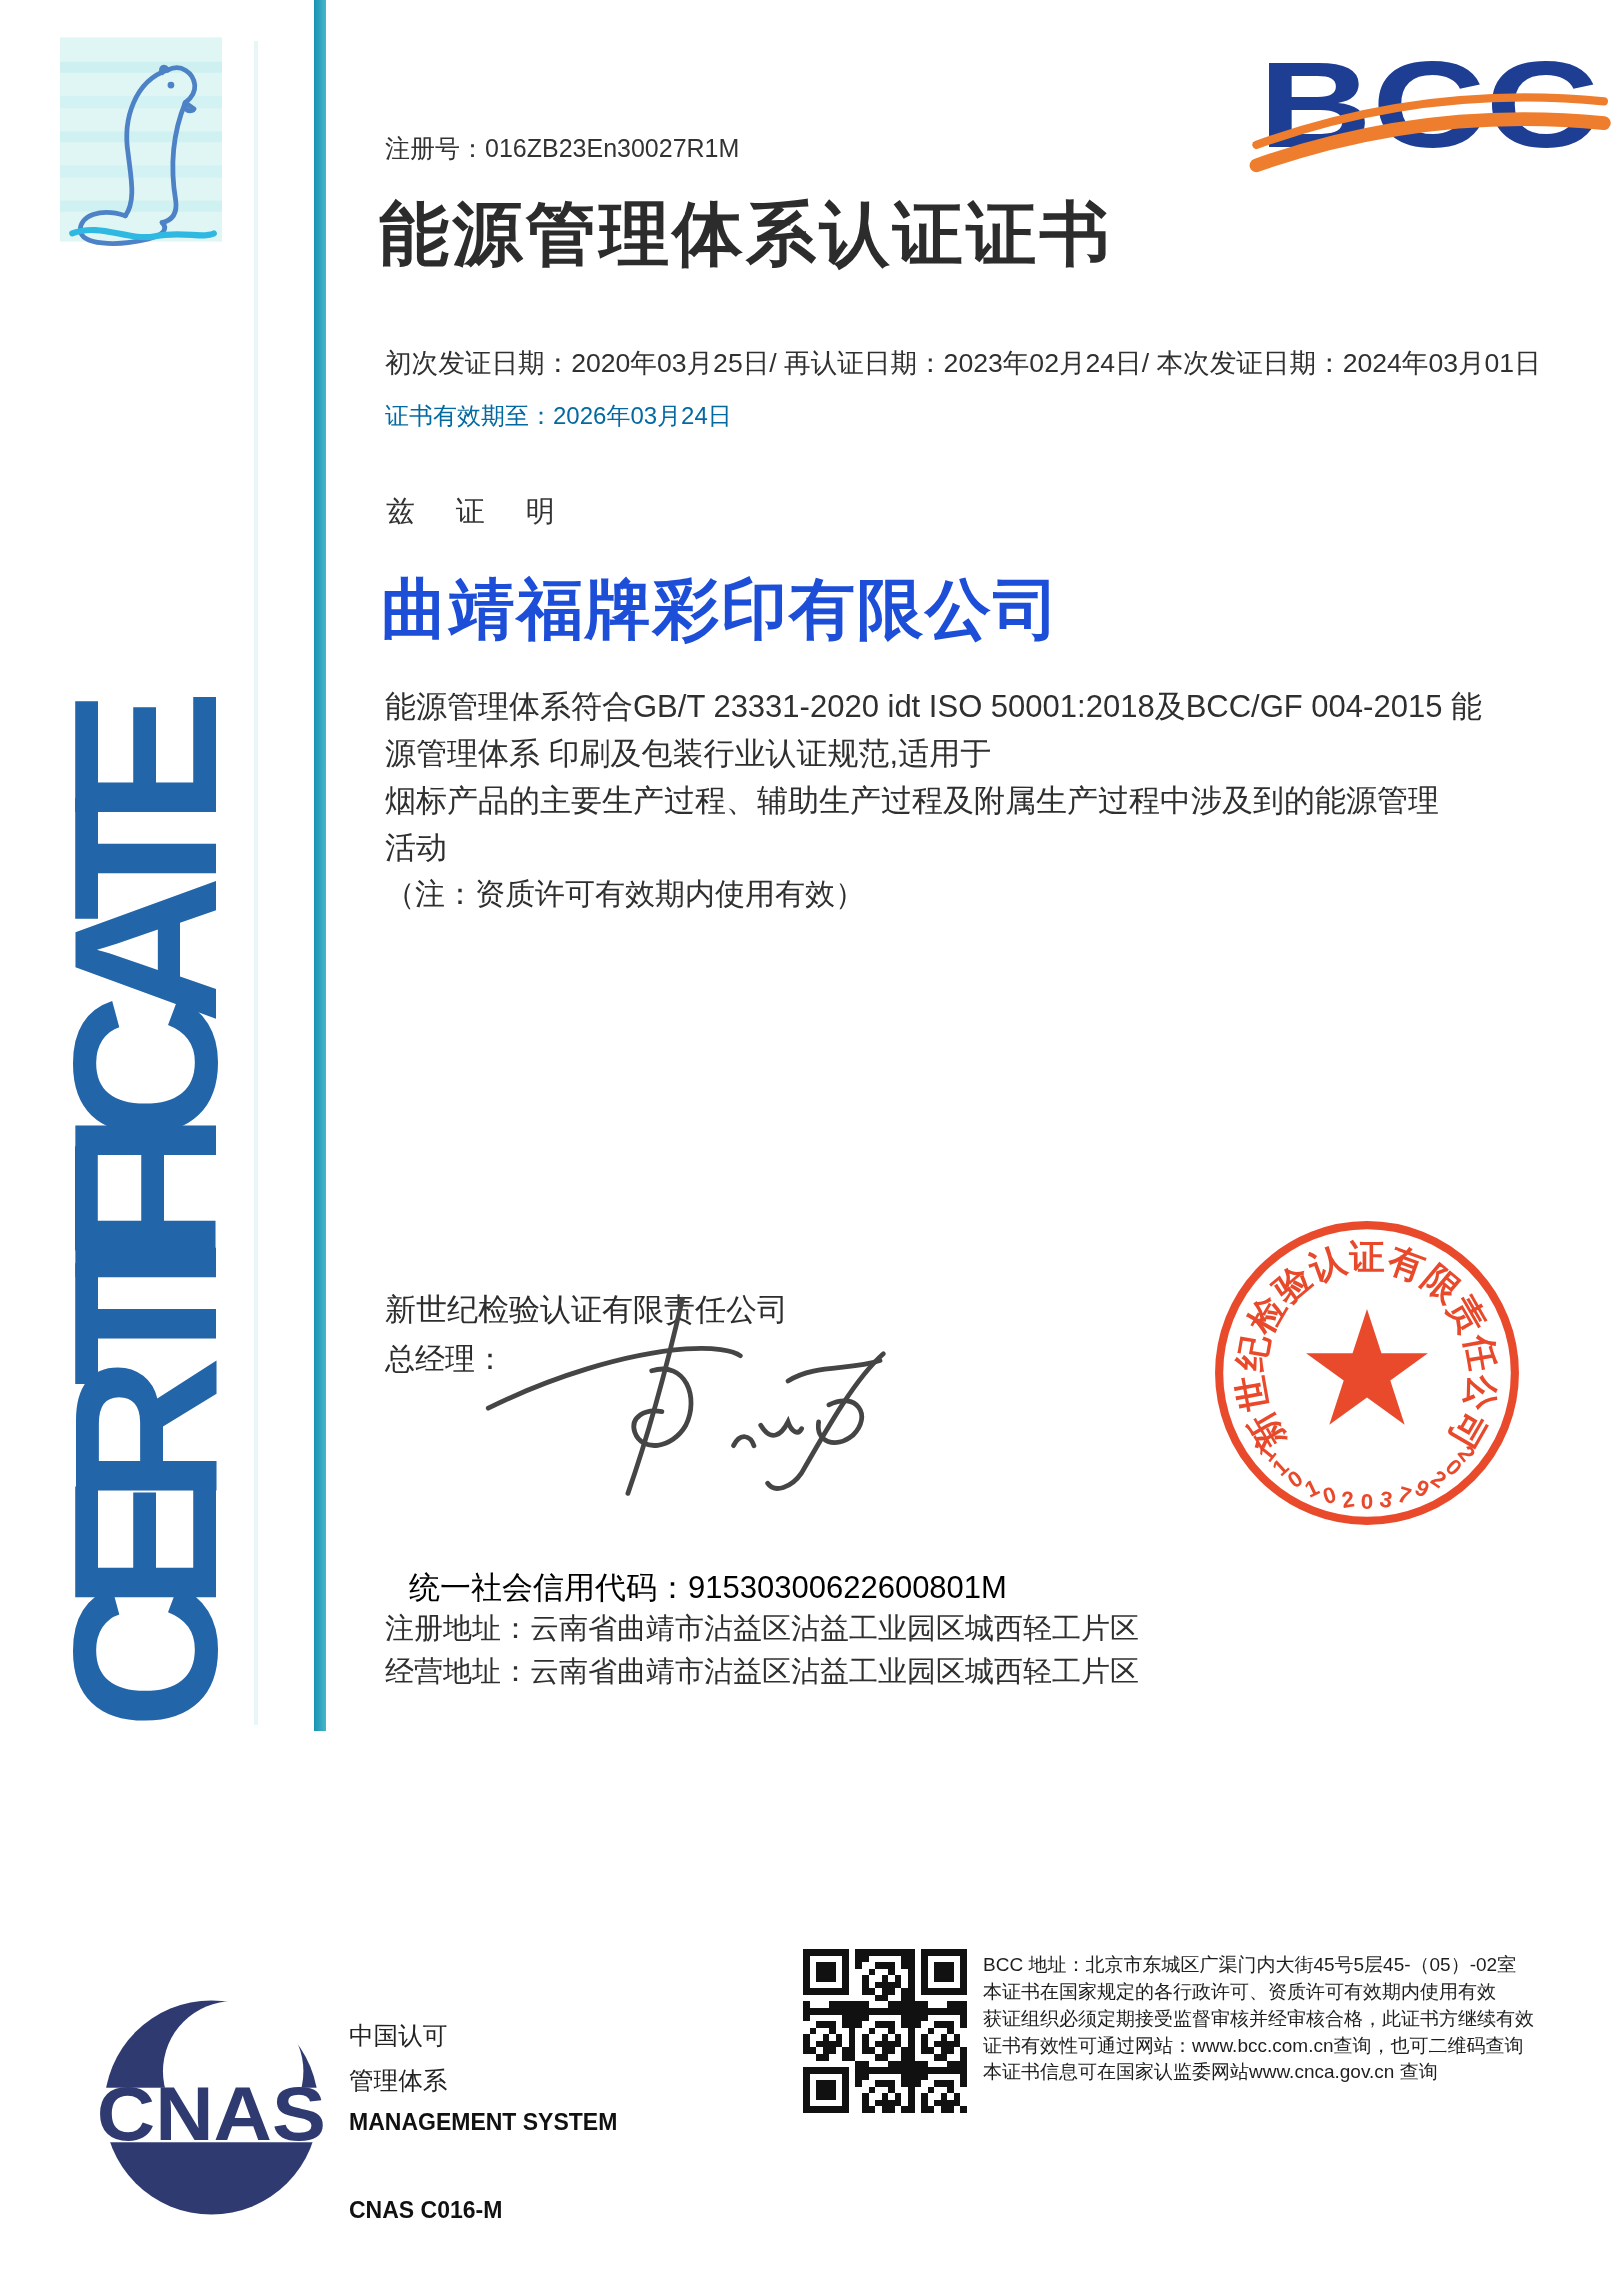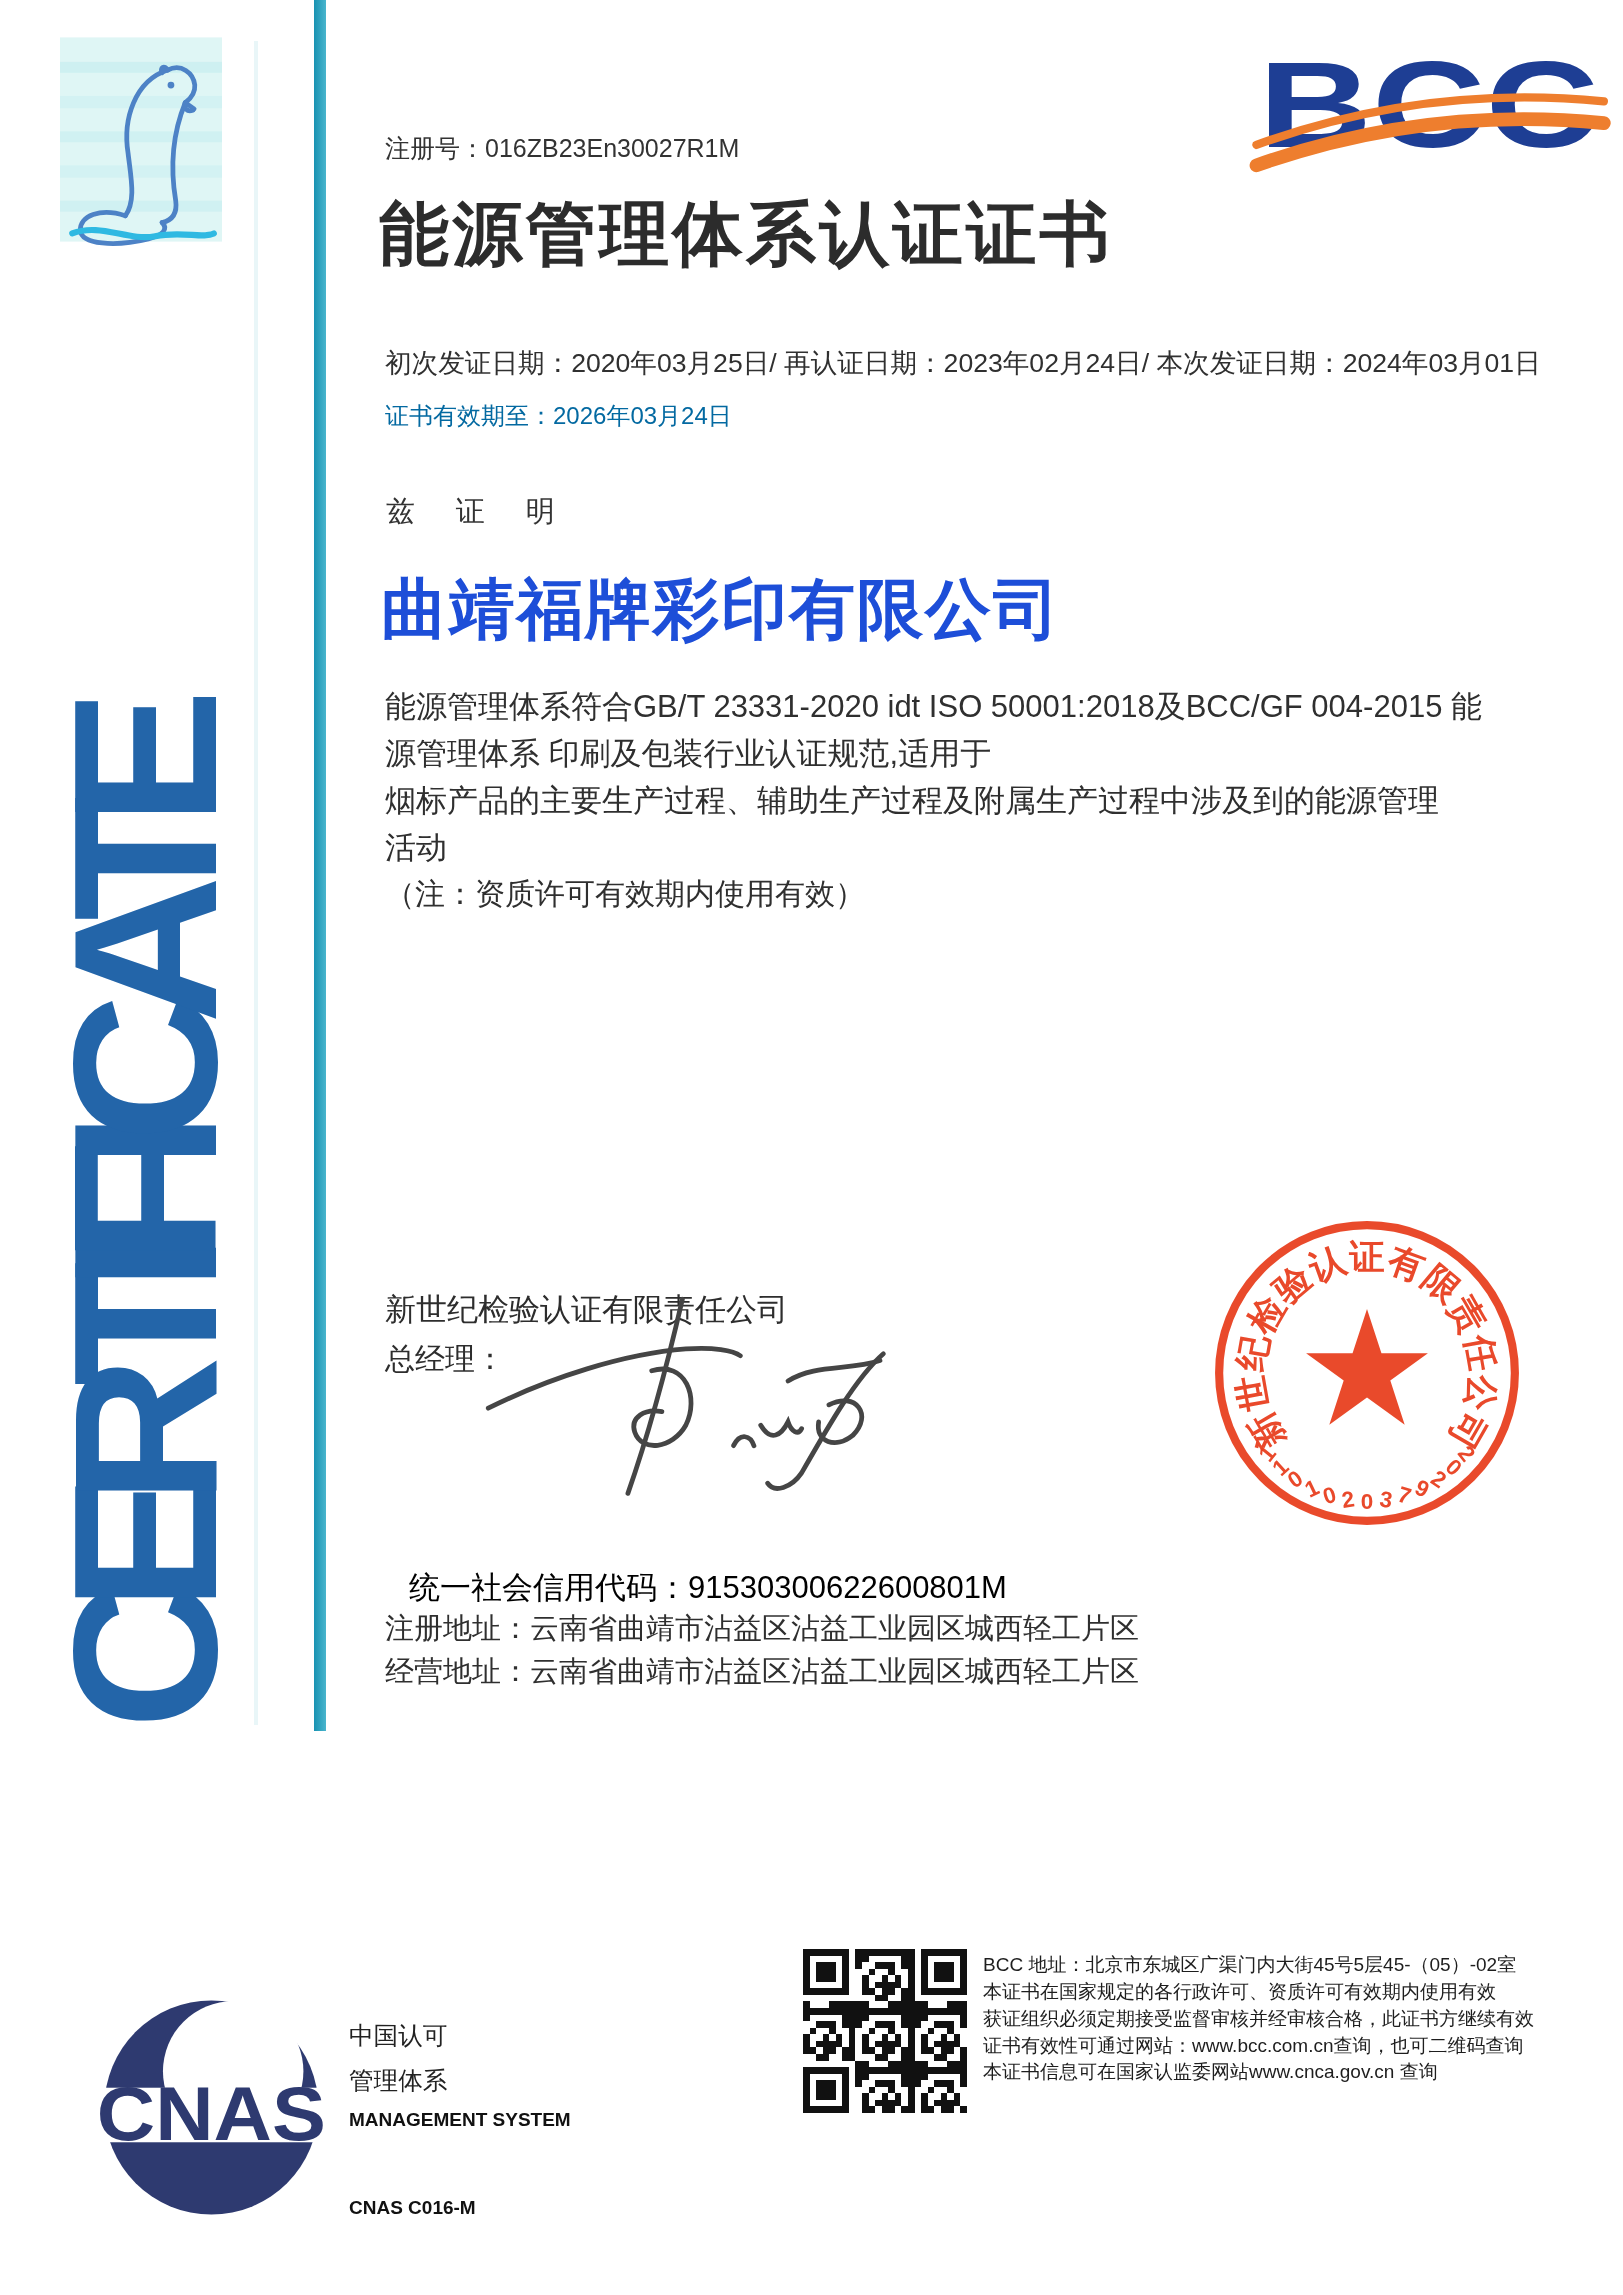--- a/index.html
+++ b/index.html
@@ -26,21 +26,21 @@
     background:linear-gradient(to right,#1892b2,#4ab5cd);}
   .faint-strip{position:absolute;left:254px;top:41px;width:4.1px;height:1684px;background:#e9f6f8;}
   .cert-vertical{
     position:absolute;left:42px;top:1729px;width:1144px;height:218px;
     transform-origin:0 0;transform:rotate(-90deg);
     font-size:205px;font-weight:bold;letter-spacing:-30px;color:#2365a9;
     white-space:nowrap;line-height:205px;
   }
   .fineprint{left:983px;font-size:19px;color:#1e1e1e;}
   .cnas-line{left:349px;font-size:24.6px;color:#222;}
-  .cnas-line.b{font-size:19px;font-weight:bold;color:#111;}
+  .cnas-line.b{font-size:23px;font-weight:bold;color:#111;}
   svg{position:absolute;overflow:visible;}
   #qr-svg{overflow:hidden;}
 </style>
 </head>
 <body>
 
 <div class="faint-strip"></div>
 <div class="teal-line"></div>
 
 <svg style="left:60px;top:37px;" width="162" height="205" viewBox="0 0 238 300">

